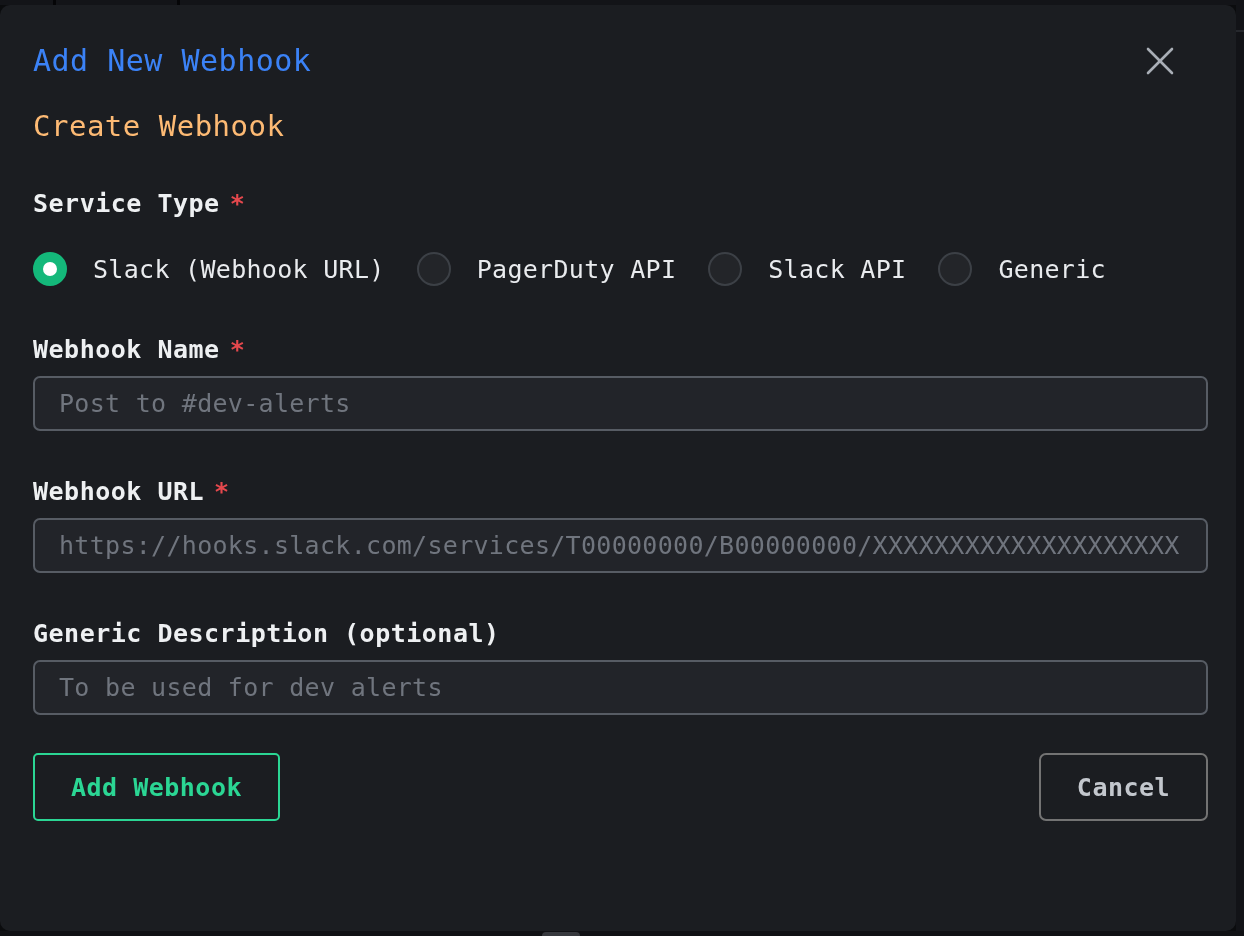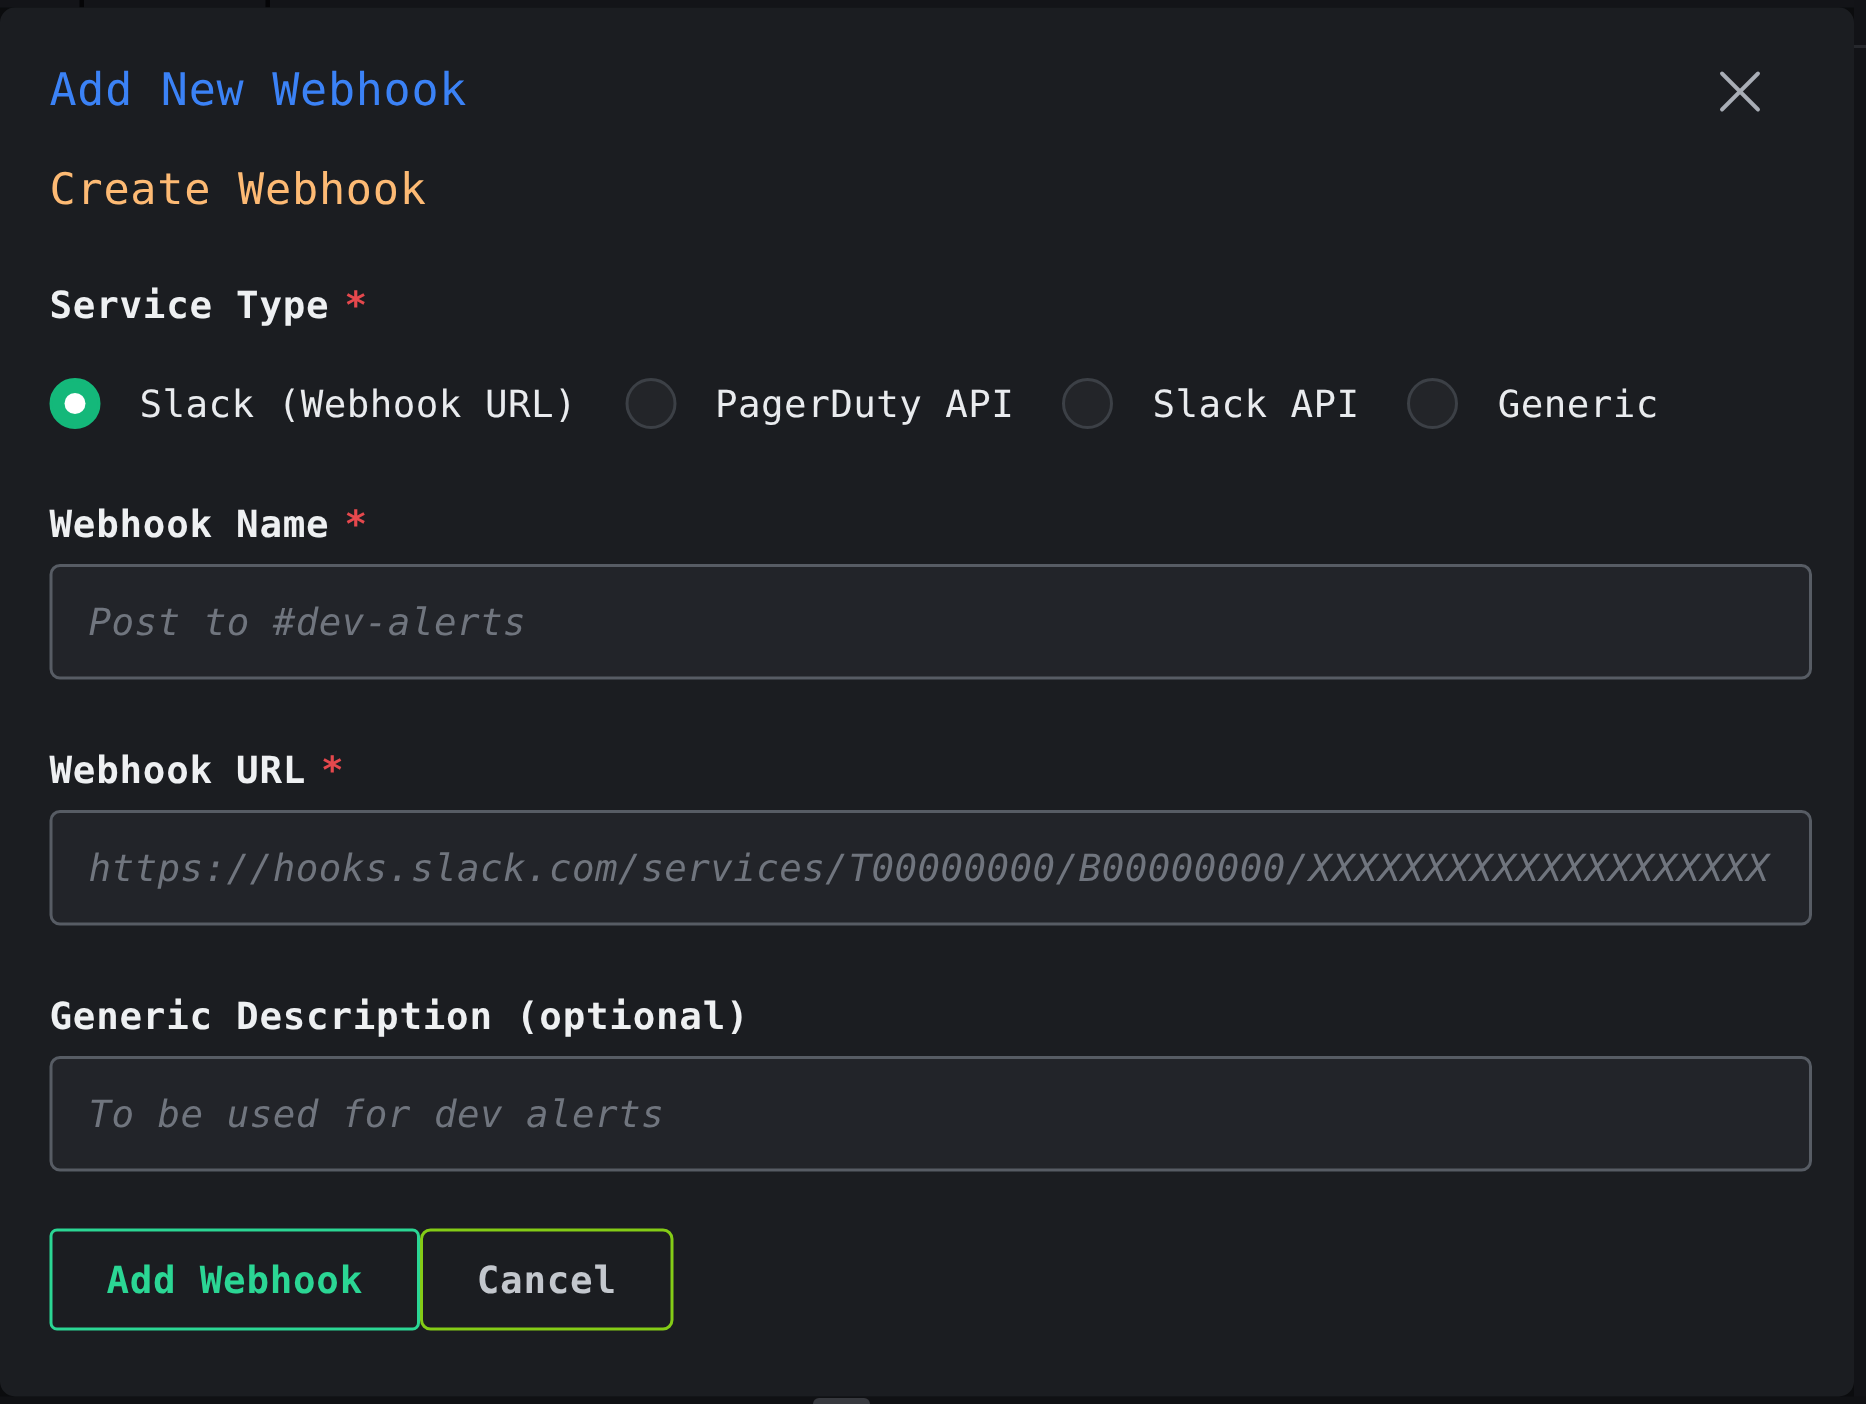--- a/index.html
+++ b/index.html
@@ -43,36 +43,36 @@
     display:flex; align-items:center; justify-content:center;
   }
   .radio-option.selected .radio-circle { background:#14b87a; border-color:#14b87a; }
   .radio-dot { width:14px; height:14px; border-radius:50%; background:#ffffff; display:none; }
   .radio-option.selected .radio-dot { display:block; }
   .radio-label { font-size:25px; color:#e9ebee; letter-spacing:.3px; }
 
   .field-group { margin-top:45px; }
   .field-group.first { margin-top:48px; }
   .text-input {
-    margin-top:10px; display:block; width:1175px; height:77px;
+    margin-top:10px; display:block; width:1175px; height:55px;
     background:#222429; border:2px solid #575c64; border-radius:7px;
     padding:0 24px; font-family:inherit; font-size:25px; color:#fca5a5;
-    letter-spacing:.3px; outline:none;font-style:italic;
+    letter-spacing:.3px; outline:none;
   }
   .text-input::placeholder { color:#70757e; opacity:1; }
 
-  .button-row { margin-top:38px; display:flex; justify-content:flex-start; align-items:center; }
+  .button-row { margin-top:38px; display:flex; justify-content:space-between; align-items:center; }
   .btn { font-family:inherit; font-size:25px; font-weight:bold; letter-spacing:.5px; cursor:pointer; background:transparent; }
   .btn-submit {
     width:247px; height:68px; color:#2bd694;
     border:2px solid #2bd694; border-radius:5px;
   }
   .btn-cancel {
     width:169px; height:68px; color:#c3c7cd;
-    border:2px solid #84cc16; border-radius:7px; margin-right:0;
+    border:2px solid #737373; border-radius:7px; margin-right:0;
   }
 </style>
 </head>
 <body>
 
 <div class="backdrop-top">
   <div class="seam" style="left:53px"></div>
   <div class="seam" style="left:177px"></div>
 </div>
 <div class="backdrop-right">

